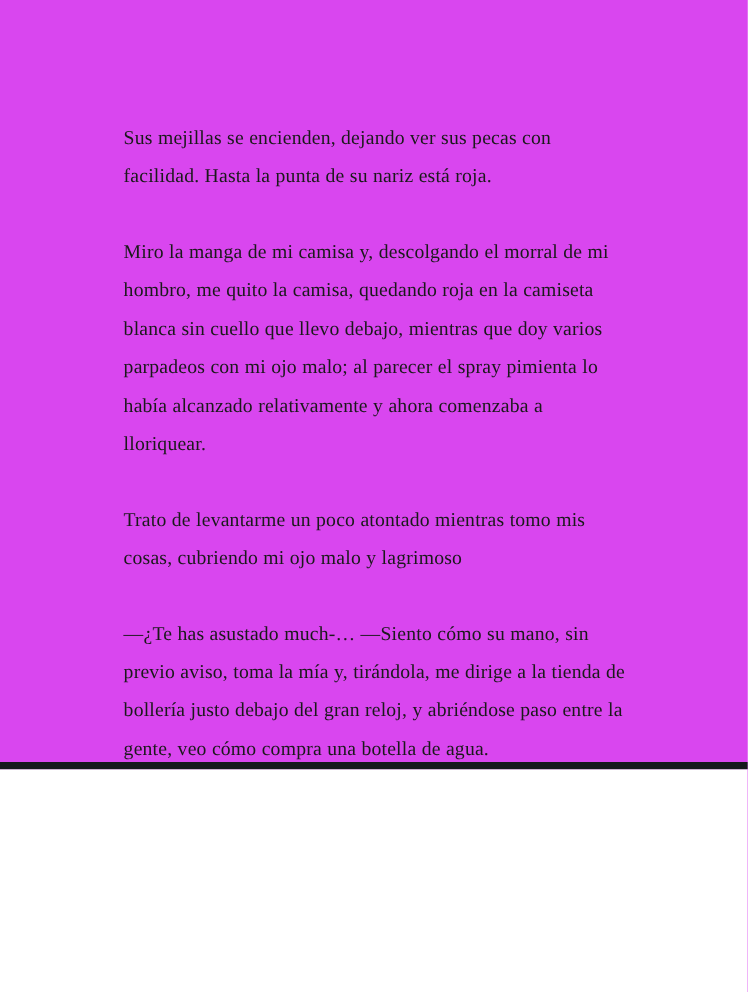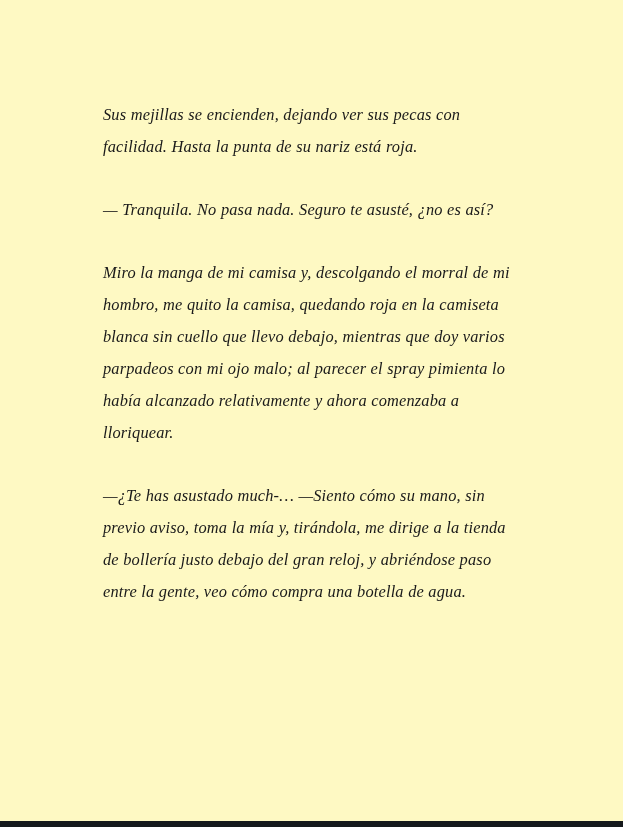--- a/index.html
+++ b/index.html
@@ -12,24 +12,23 @@
     background: #ffffff;
     font-family: "Liberation Serif", "DejaVu Serif", serif;
     overflow: hidden;
     position: relative;
   }
   .page {
     position: absolute;
     left: 0;
     top: 0;
     width: 623px;
-    height: 827px;
-    background: #fef9c3;
+    height: 641px;
+    background: #d946ef;
     box-sizing: border-box;
-    font-style: italic;
   }
   .text-column {
     position: absolute;
     left: 103px;
     top: 99px;
     width: 418px;
   }
   .para {
     margin: 0 0 31px 0;
     font-size: 16.4px;
@@ -54,24 +53,24 @@
 </style>
 </head>
 <body>
 
 <div class="page">
 
   <div class="text-column">
 
     <p class="para">Sus mejillas se encienden, dejando ver sus pecas con facilidad. Hasta la punta de su nariz está roja.</p>
 
-    <p class="para">— Tranquila. No pasa nada. Seguro te asusté, ¿no es así?</p>
 
     <p class="para">Miro la manga de mi camisa y, descolgando el morral de mi hombro, me quito la camisa, quedando roja en la camiseta blanca sin cuello que llevo debajo, mientras que doy varios parpadeos con mi ojo malo; al parecer el spray pimienta lo había alcanzado relativamente y ahora comenzaba a lloriquear.</p>
 
+    <p class="para">Trato de levantarme un poco atontado mientras tomo mis cosas, cubriendo mi ojo malo y lagrimoso</p>
 
     <p class="para">—¿Te has asustado much-… —Siento cómo su mano, sin previo aviso, toma la mía y, tirándola, me dirige a la tienda de bollería justo debajo del gran reloj, y abriéndose paso entre la gente, veo cómo compra una botella de agua.</p>
 
   </div>
 
   <div class="footer-bar"></div>
 
 </div>
 
 </body></html>

